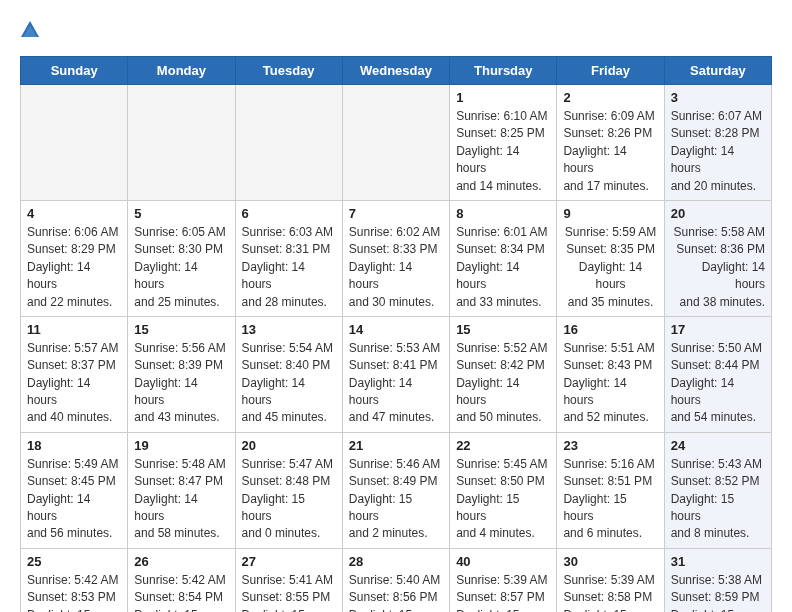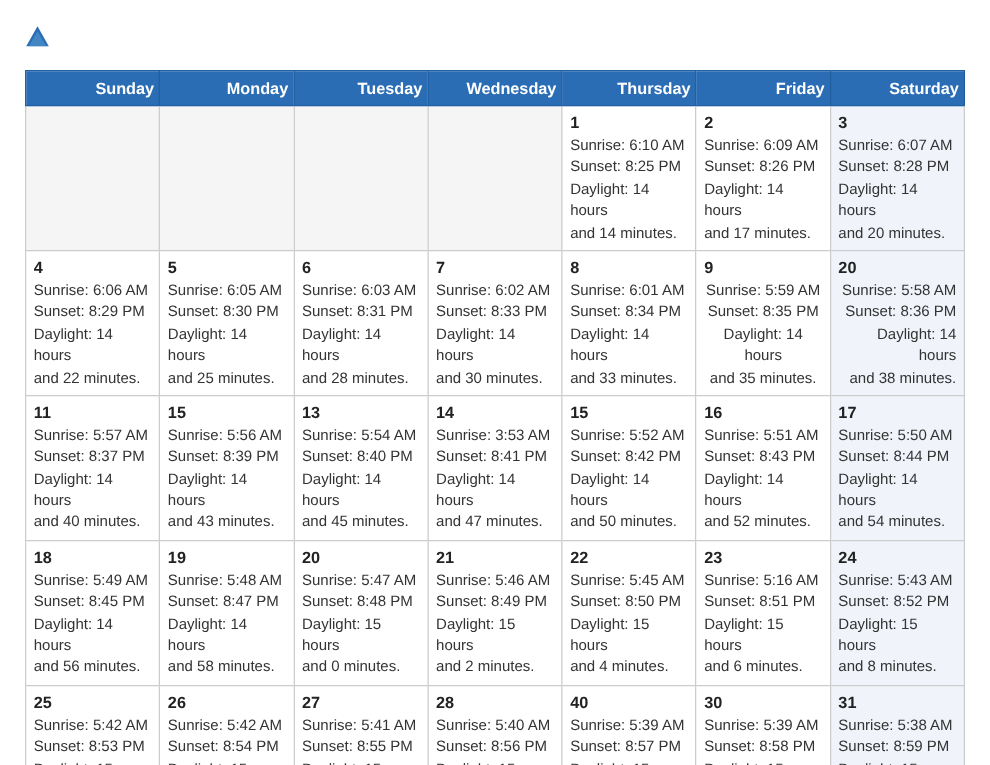--- a/index.html
+++ b/index.html
@@ -47,21 +47,21 @@
       color: #333;
     }
     table {
       width: 100%;
       border-collapse: collapse;
       border: 1px solid #ccc;
     }
     th {
       background-color: #2a6db5;
       color: white;
-      text-align: right;
+      text-align: center;
       padding: 6px 4px;
       font-size: 13px;
       border: 1px solid #2060a0;
     }
     td {
       vertical-align: top;
       padding: 5px 6px;
       border: 1px solid #ccc;
       width: calc(100% / 7);
       min-height: 80px;
@@ -215,21 +215,21 @@
         </td>
         <td>
           <div class="day-number">13</div>
           <div class="day-info" style="white-space: pre-line;">Sunrise: 5:54 AM
 Sunset: 8:40 PM
 Daylight: 14 hours
 and 45 minutes.</div>
         </td>
         <td>
           <div class="day-number">14</div>
-          <div class="day-info" style="white-space: pre-line;">Sunrise: 3:53 AM
+          <div class="day-info" style="white-space: pre-line;">Sunrise: 5:53 AM
 Sunset: 8:41 PM
 Daylight: 14 hours
 and 47 minutes.</div>
         </td>
         <td>
           <div class="day-number">15</div>
           <div class="day-info" style="white-space: pre-line;">Sunrise: 5:52 AM
 Sunset: 8:42 PM
 Daylight: 14 hours
 and 50 minutes.</div>

